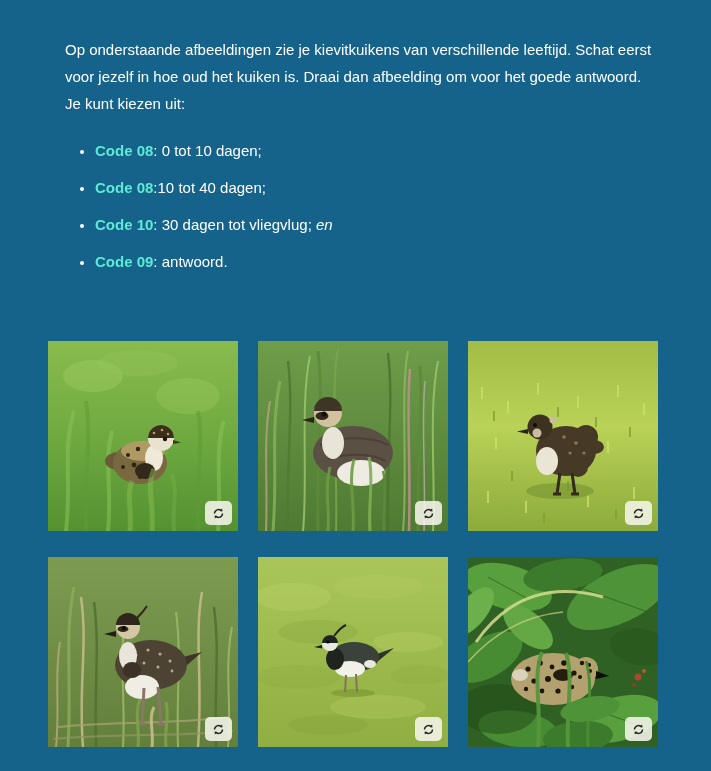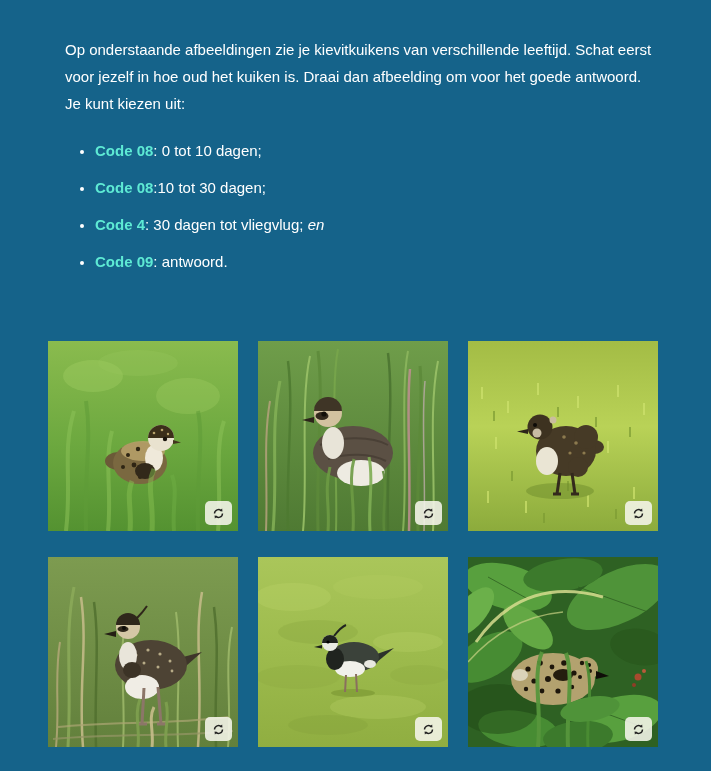--- a/index.html
+++ b/index.html
@@ -54,22 +54,22 @@
   .flip svg{display:block;}
 </style>
 </head>
 <body>
 
 <div class="page">
   <div class="text-block">
     <p class="intro">Op onderstaande afbeeldingen zie je kievitkuikens van verschillende leeftijd. Schat eerst voor jezelf in hoe oud het kuiken is. Draai dan afbeelding om voor het goede antwoord. Je kunt kiezen uit:</p>
     <ul class="codes">
       <li><span class="code-label">Code 08</span><span class="code-text">: 0 tot 10 dagen;</span><em class="code-em"></em></li>
-      <li><span class="code-label">Code 08</span><span class="code-text">:10 tot 30 dagen;</span><em class="code-em"></em></li>
-      <li><span class="code-label">Code 4</span><span class="code-text">: 30 dagen tot vliegvlug; </span><em class="code-em">en</em></li>
+      <li><span class="code-label">Code 08</span><span class="code-text">:10 tot 40 dagen;</span><em class="code-em"></em></li>
+      <li><span class="code-label">Code 10</span><span class="code-text">: 30 dagen tot vliegvlug; </span><em class="code-em">en</em></li>
       <li><span class="code-label">Code 09</span><span class="code-text">: antwoord.</span><em class="code-em"></em></li>
     </ul>
   </div>
 
   <div class="gallery">
 
     <figure class="photo" aria-label="very young downy lapwing chick sitting in bright blurred green grass">
       <svg class="art" viewBox="0 0 190 190">
         <defs>
             <linearGradient id="p1g" x1="0" y1="0" x2="0" y2="1">

